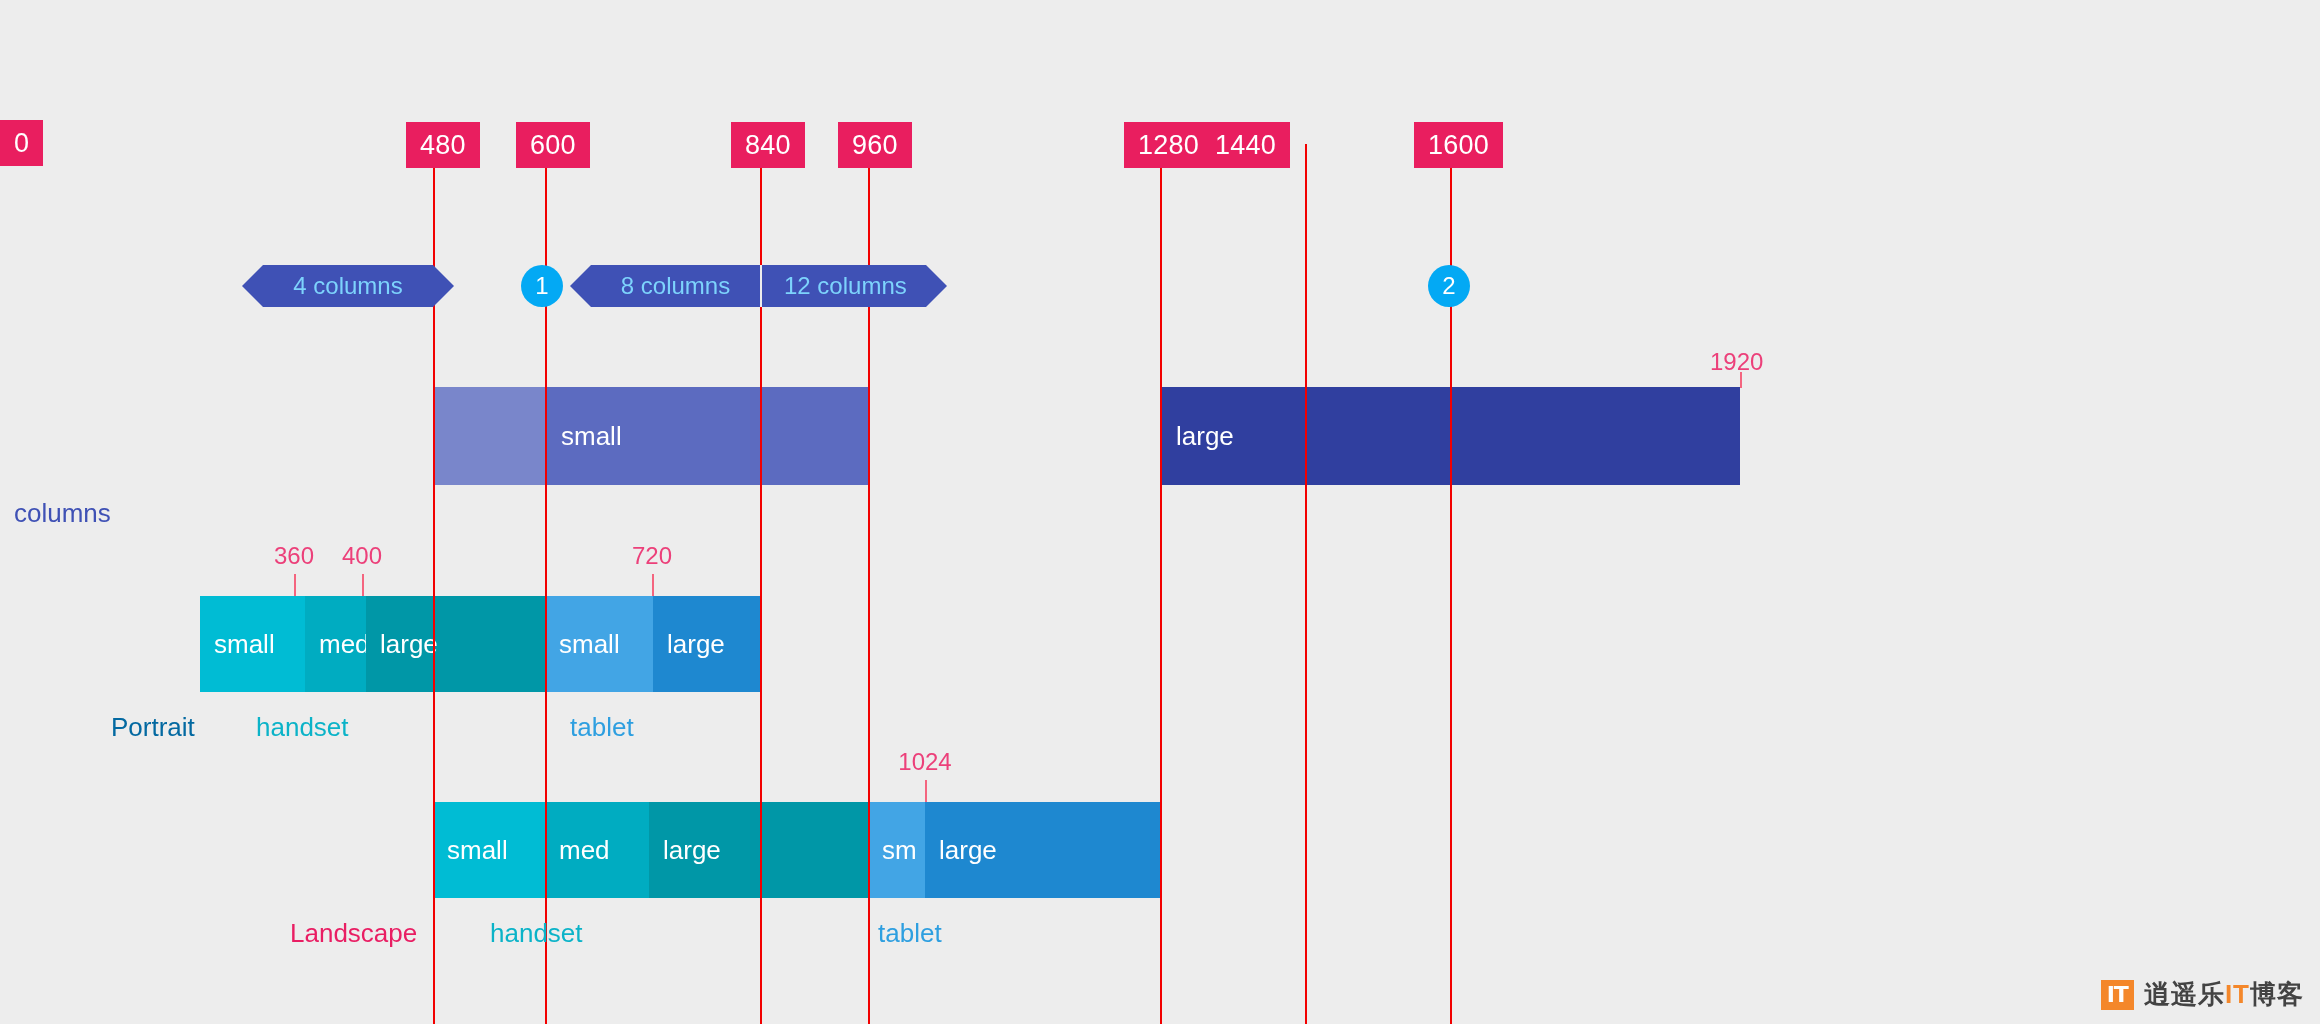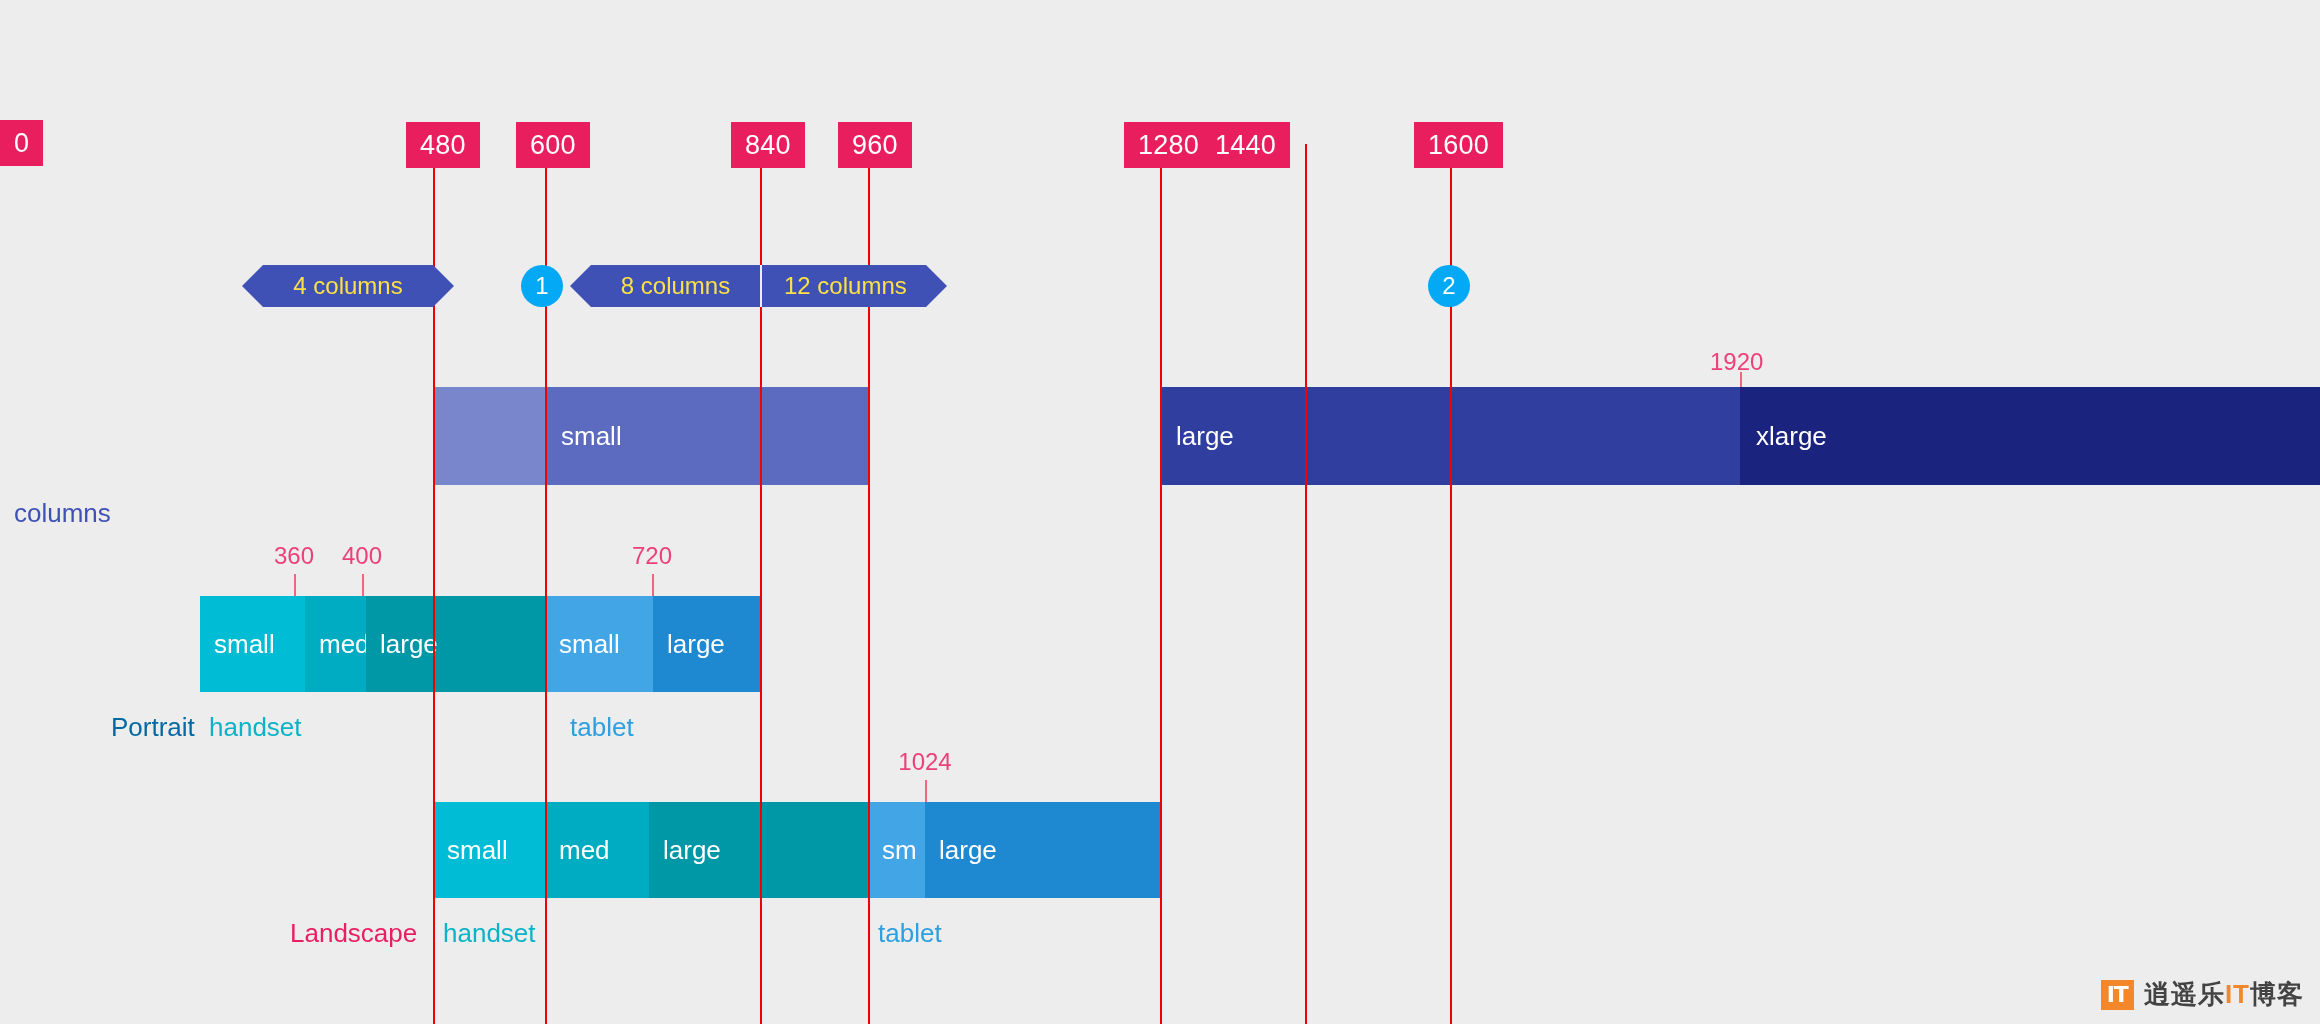--- a/index.html
+++ b/index.html
@@ -46,21 +46,21 @@
   .colgroup {
     position: absolute;
     height: 42px;
     z-index: 5;
     display: flex;
     align-items: stretch;
   }
   .chev {
     position: relative;
     background: #3f51b5;
-    color: #fde047;
+    color: #7dd3fc;
     font-size: 24px;
     line-height: 42px;
     height: 42px;
     padding: 0 22px;
     white-space: nowrap;
     text-align: center;
   }
   .chev.left-point::before {
     content: "";
     position: absolute;
@@ -166,21 +166,21 @@
   }
 
   
   .cat-label {
     position: absolute;
     font-size: 26px;
     z-index: 4;
     white-space: nowrap;
   }
   .orient-label { color: #e91e63; }
-  .handset-label { color: #0bb3c8; }
+  .handset-label { color: #0bb3c8; margin-left: 47px; }
   .tablet-label  { color: #2e9fe0; }
 
   
   #watermark {
     position: absolute;
     right: 16px;
     bottom: 12px;
     display: flex;
     align-items: center;
     gap: 10px;
@@ -248,23 +248,20 @@
 
   <div id="window-band" style="top: 387px; display: block;">
       <div class="win-seg" style="position: absolute; left: 433px; width: 112px; background: rgb(121, 134, 203);"></div>
       <div class="win-seg" style="position: absolute; left: 545px; width: 215px; background: rgb(92, 107, 192);">
         <span>small</span>
       </div>
       <div class="win-seg" style="position: absolute; left: 760px; width: 108px; background: rgb(92, 107, 192);"></div>
       <div class="win-seg" style="position: absolute; left: 1160px; width: 580px; background: rgb(48, 63, 159);">
         <span>large</span>
       </div>
-      <div class="win-seg" style="position: absolute; left: 1740px; width: 580px; background: rgb(26, 35, 126);">
-        <span>xlarge</span>
-      </div>
     </div>
   <div id="window-label" style="top: 498px; color: rgb(63, 81, 181);">columns</div>
   <div id="window-extra-tick" style="position: absolute; left: 1740px; top: 348px;">
       <div style="position: absolute; left: -30px; top: 0px; font-size: 24px; white-space: nowrap; color: rgb(236, 64, 122);">1920</div>
       <div style="position: absolute; left: 0px; width: 2px; top: 24px; height: 16px; background: rgb(244, 101, 127);"></div>
     </div>
 
   <div id="portrait-layer">
       <div class="cat-label orient-label" style="left: 90px; top: 712px; color: #0369a1; margin-left: 21px;">Portrait</div>
       <div class="device-bar" style="left: 200px; top: 596px;">

